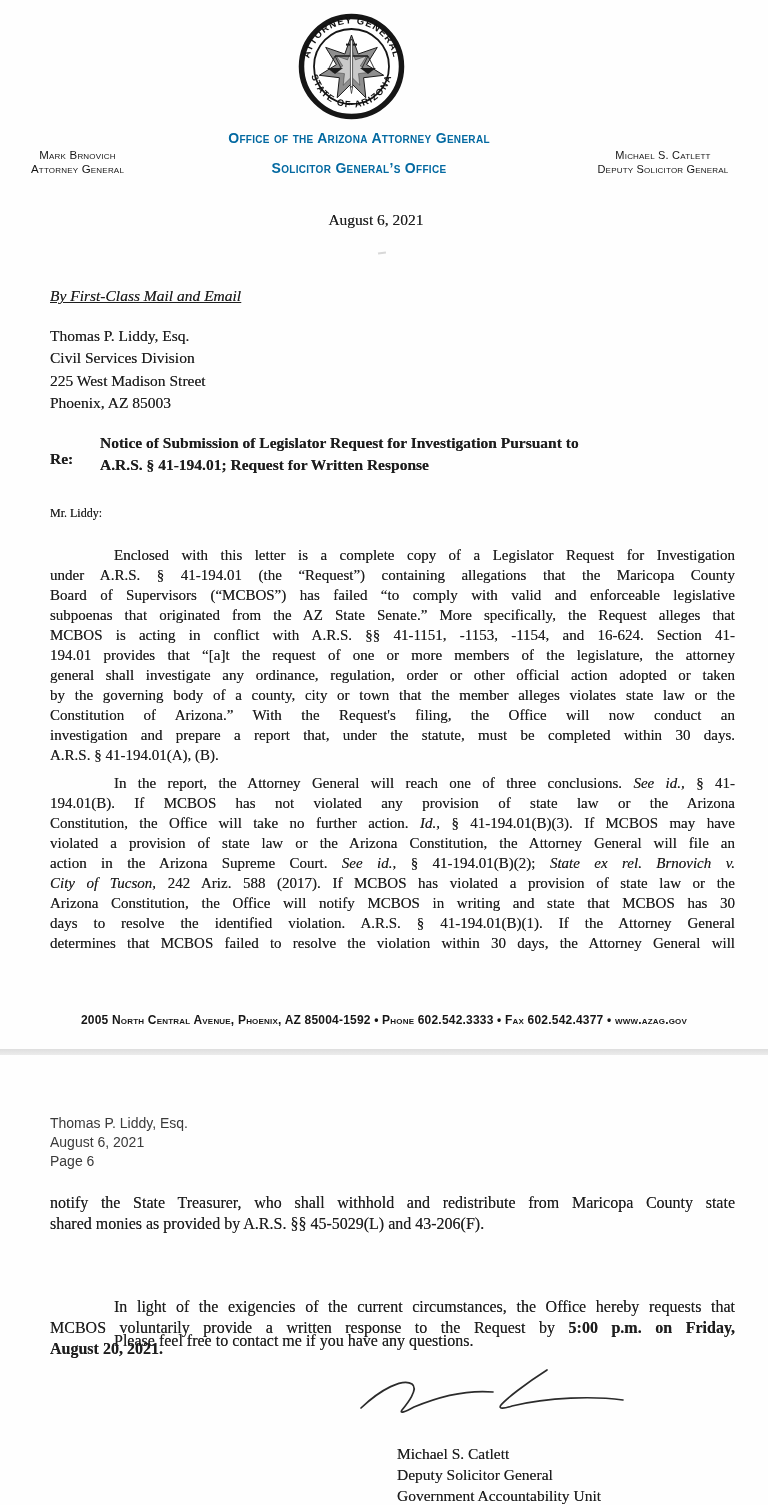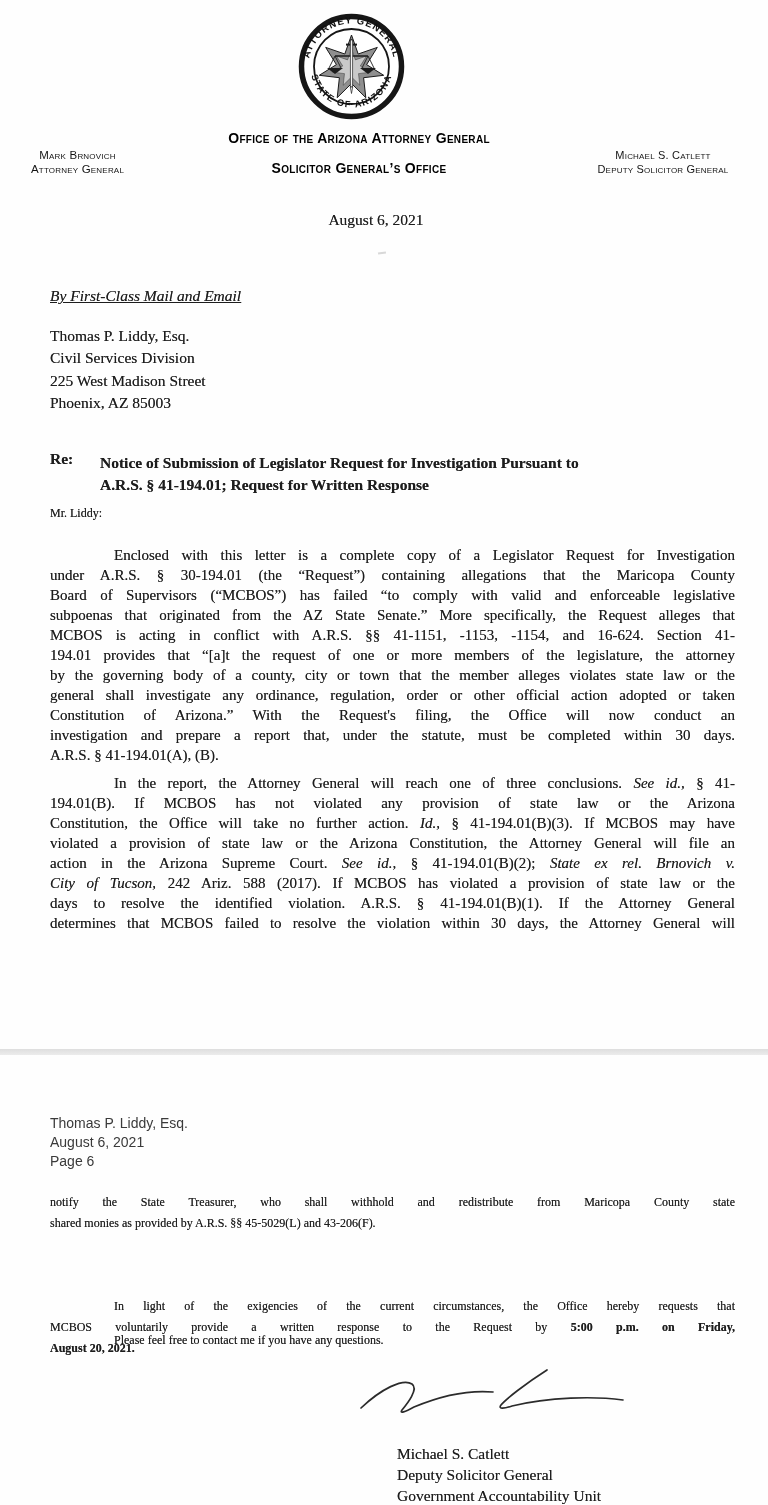--- a/index.html
+++ b/index.html
@@ -12,28 +12,28 @@
   .center{text-align:center;}
   
   .lines .ln{text-align:justify;text-align-last:justify;white-space:nowrap;}
   .lines.plain .ln{text-align:right;text-align-last:left;}
   .lines .ln.last{text-align-last:left;}
   .lines .ln.ind{padding-left:64px;}
   .ln .i{font-style:italic;}
   .ln .b{font-weight:bold;}
   
   .lh-small{font-size:11.5px;line-height:13.5px;font-weight:normal;color:#141414;letter-spacing:.2px;}
-  .lh-center{font-size:14px;line-height:16px;font-weight:bold;color:#000000;letter-spacing:.3px;}
+  .lh-center{font-size:14px;line-height:16px;font-weight:bold;color:#0369a1;letter-spacing:.3px;}
   
   .pfooter{font-size:12px;font-weight:bold;color:#161616;letter-spacing:.2px;}
   
   .p2h{font-size:14px;line-height:19px;color:#3a3a3a;}
   
   .body15{font-size:15px;line-height:20px;}
-  .body15b{font-size:12px;line-height:21px;}
+  .body15b{font-size:16px;line-height:21px;}
   .addr{font-size:15.5px;line-height:22.4px;}
   .re{font-size:15.5px;line-height:22px;font-weight:bold;}
   .pagebreak{background:linear-gradient(#dedede,#ececec);}
   .artifact{background:#d8d8d8;transform:rotate(-8deg);}
   .underline-italic{font-style:italic;text-decoration:underline;}
 </style>
 </head>
 <body>
 
 <div id="doc">
@@ -87,51 +87,53 @@
   <div class="abs serif underline-italic" style="left:50px;top:287px;font-size:15.5px;">By First-Class Mail and Email</div>
 
   <div class="abs serif addr lines plain" style="left:50px;top:325px;width:420px;">
       <div class="ln"><span>Thomas P. Liddy, Esq.</span></div>
       <div class="ln"><span>Civil Services Division</span></div>
       <div class="ln"><span>225 West Madison Street</span></div>
       <div class="ln"><span>Phoenix, AZ 85003</span></div>
     </div>
 
   <div class="abs serif re" style="left:50px;top:448px;">Re:</div>
-  <div class="abs serif re lines plain" style="left:100px;top:452px;width:600px;">
+  <div class="abs serif re lines plain" style="left:100px;top:432px;width:600px;">
       <div class="ln"><span>Notice of Submission of Legislator Request for Investigation Pursuant to</span></div>
       <div class="ln"><span>A.R.S. § 41-194.01; Request for Written Response</span></div>
     </div>
 
   <div class="abs serif" style="left:50px;top:506px;font-size:12px;">Mr. Liddy:</div>
 
   <div class="abs serif body15 lines" style="left:50px;top:545px;width:685px;">
       <div class="ln ind"><span>Enclosed with this letter is a complete copy of a Legislator Request for Investigation</span></div>
-      <div class="ln"><span>under A.R.S. § 30-194.01 (the “Request”) containing allegations that the Maricopa County</span></div>
+      <div class="ln"><span>under A.R.S. § 41-194.01 (the “Request”) containing allegations that the Maricopa County</span></div>
       <div class="ln"><span>Board of Supervisors (“MCBOS”) has failed “to comply with valid and enforceable legislative</span></div>
       <div class="ln"><span>subpoenas that originated from the AZ State Senate.”  More specifically, the Request alleges that</span></div>
       <div class="ln"><span>MCBOS is acting in conflict with A.R.S. §§ 41-1151, -1153, -1154, and 16-624.  Section 41-</span></div>
       <div class="ln"><span>194.01 provides that “[a]t the request of one or more members of the legislature, the attorney</span></div>
+      <div class="ln"><span>general shall investigate any ordinance, regulation, order or other official action adopted or taken</span></div>
       <div class="ln"><span>by the governing body of a county, city or town that the member alleges violates state law or the</span></div>
-      <div class="ln"><span>general shall investigate any ordinance, regulation, order or other official action adopted or taken</span></div>
       <div class="ln"><span>Constitution of Arizona.”  With the Request's filing, the Office will now conduct an</span></div>
       <div class="ln"><span>investigation and prepare a report that, under the statute, must be completed within 30 days.</span></div>
       <div class="ln last"><span>A.R.S. § 41-194.01(A), (B).</span></div>
     </div>
   <div class="abs serif body15 lines" style="left:50px;top:773px;width:685px;">
       <div class="ln ind"><span>In the report, the Attorney General will reach one of three conclusions.  </span><span class="i">See id.,</span><span> § 41-</span></div>
       <div class="ln"><span>194.01(B).  If MCBOS has not violated any provision of state law or the Arizona</span></div>
       <div class="ln"><span>Constitution, the Office will take no further action.  </span><span class="i">Id.,</span><span> § 41-194.01(B)(3).  If MCBOS may have</span></div>
       <div class="ln"><span>violated a provision of state law or the Arizona Constitution, the Attorney General will file an</span></div>
       <div class="ln"><span>action in the Arizona Supreme Court. </span><span class="i">See id.,</span><span> § 41-194.01(B)(2); </span><span class="i">State ex rel. Brnovich v.</span></div>
       <div class="ln"><span class="i">City of Tucson,</span><span> 242 Ariz. 588 (2017). If MCBOS has violated a provision of state law or the</span></div>
+      <div class="ln"><span>Arizona Constitution, the Office will notify MCBOS in writing and state that MCBOS has 30</span></div>
       <div class="ln"><span>days to resolve the identified violation.  A.R.S. § 41-194.01(B)(1).  If the Attorney General</span></div>
       <div class="ln"><span>determines that MCBOS failed to resolve the violation within 30 days, the Attorney General will</span></div>
     </div>
 
+  <div class="abs sans sc pfooter center" style="left:0;top:1013px;width:768px;">2005 North Central Avenue, Phoenix, AZ 85004-1592  •  Phone 602.542.3333  •  Fax 602.542.4377  •  www.azag.gov</div>
 
   <div class="abs pagebreak" style="left:0;top:1049px;width:768px;height:6px;"></div>
 
   <div class="abs sans p2h lines plain" style="left:50px;top:1114px;width:300px;">
       <div class="ln"><span>Thomas P. Liddy, Esq.</span></div>
       <div class="ln"><span>August 6, 2021</span></div>
       <div class="ln"><span>Page 6</span></div>
     </div>
 
   <div class="abs serif body15b lines" style="left:50px;top:1192px;width:685px;">

